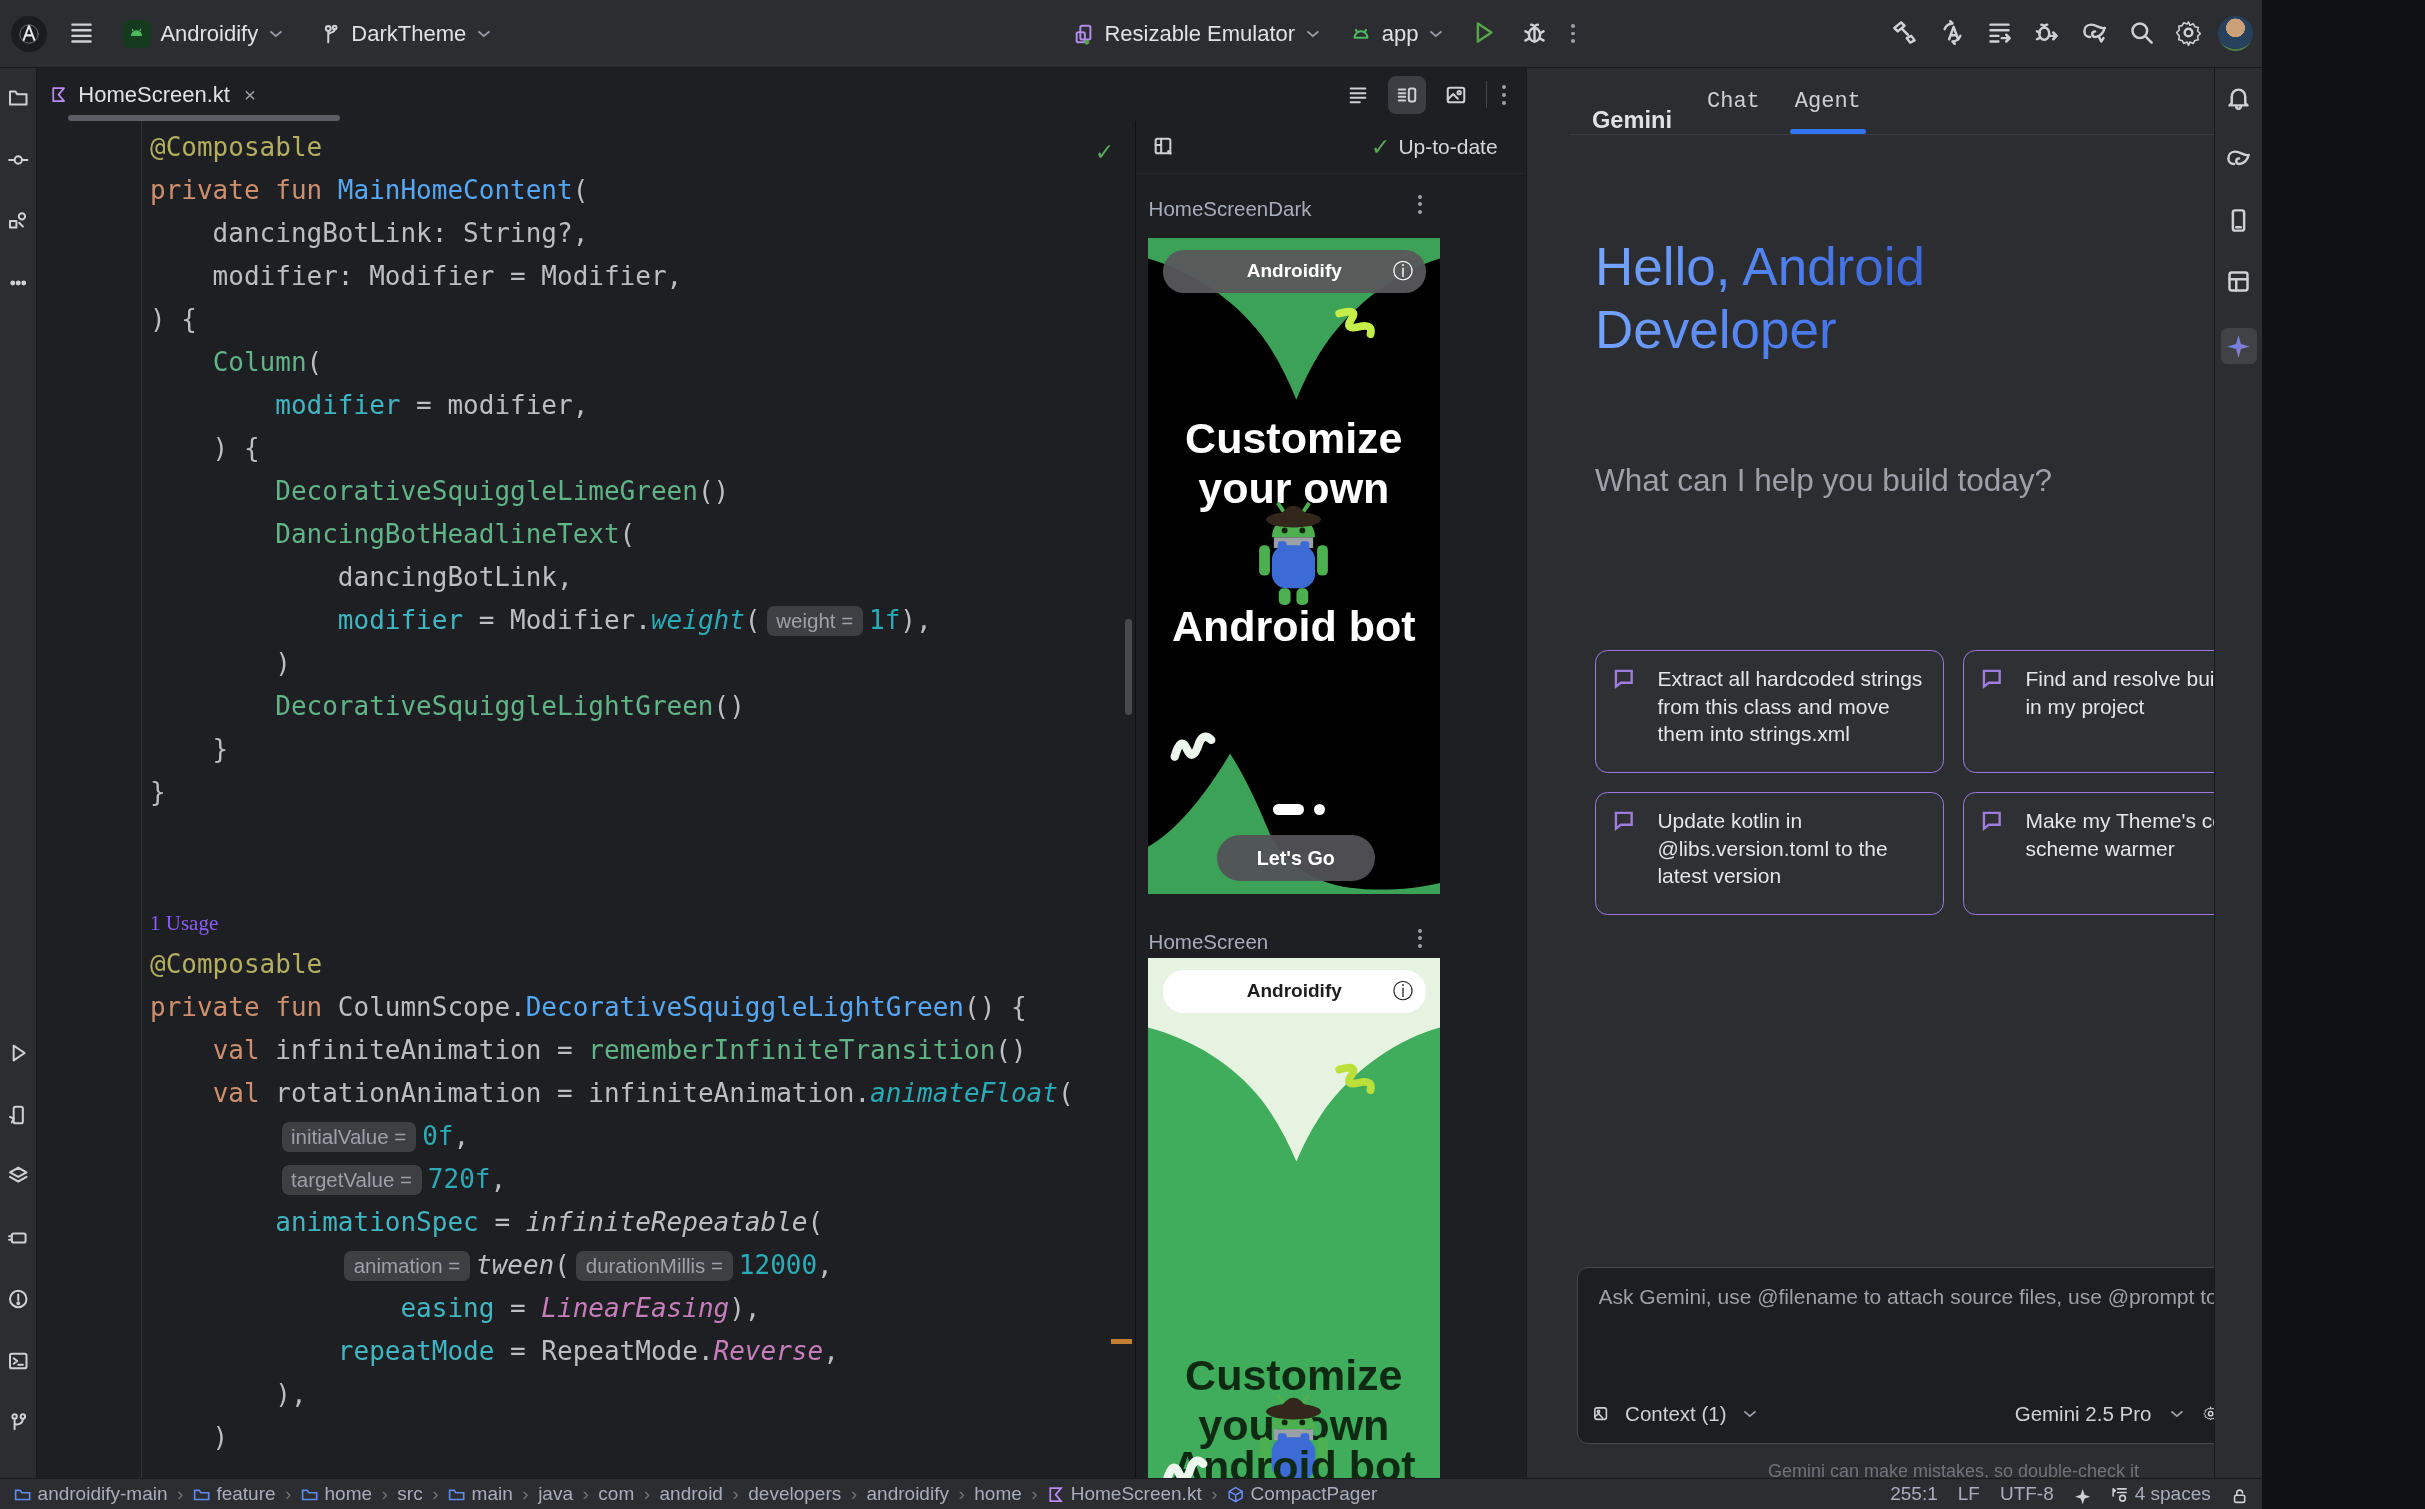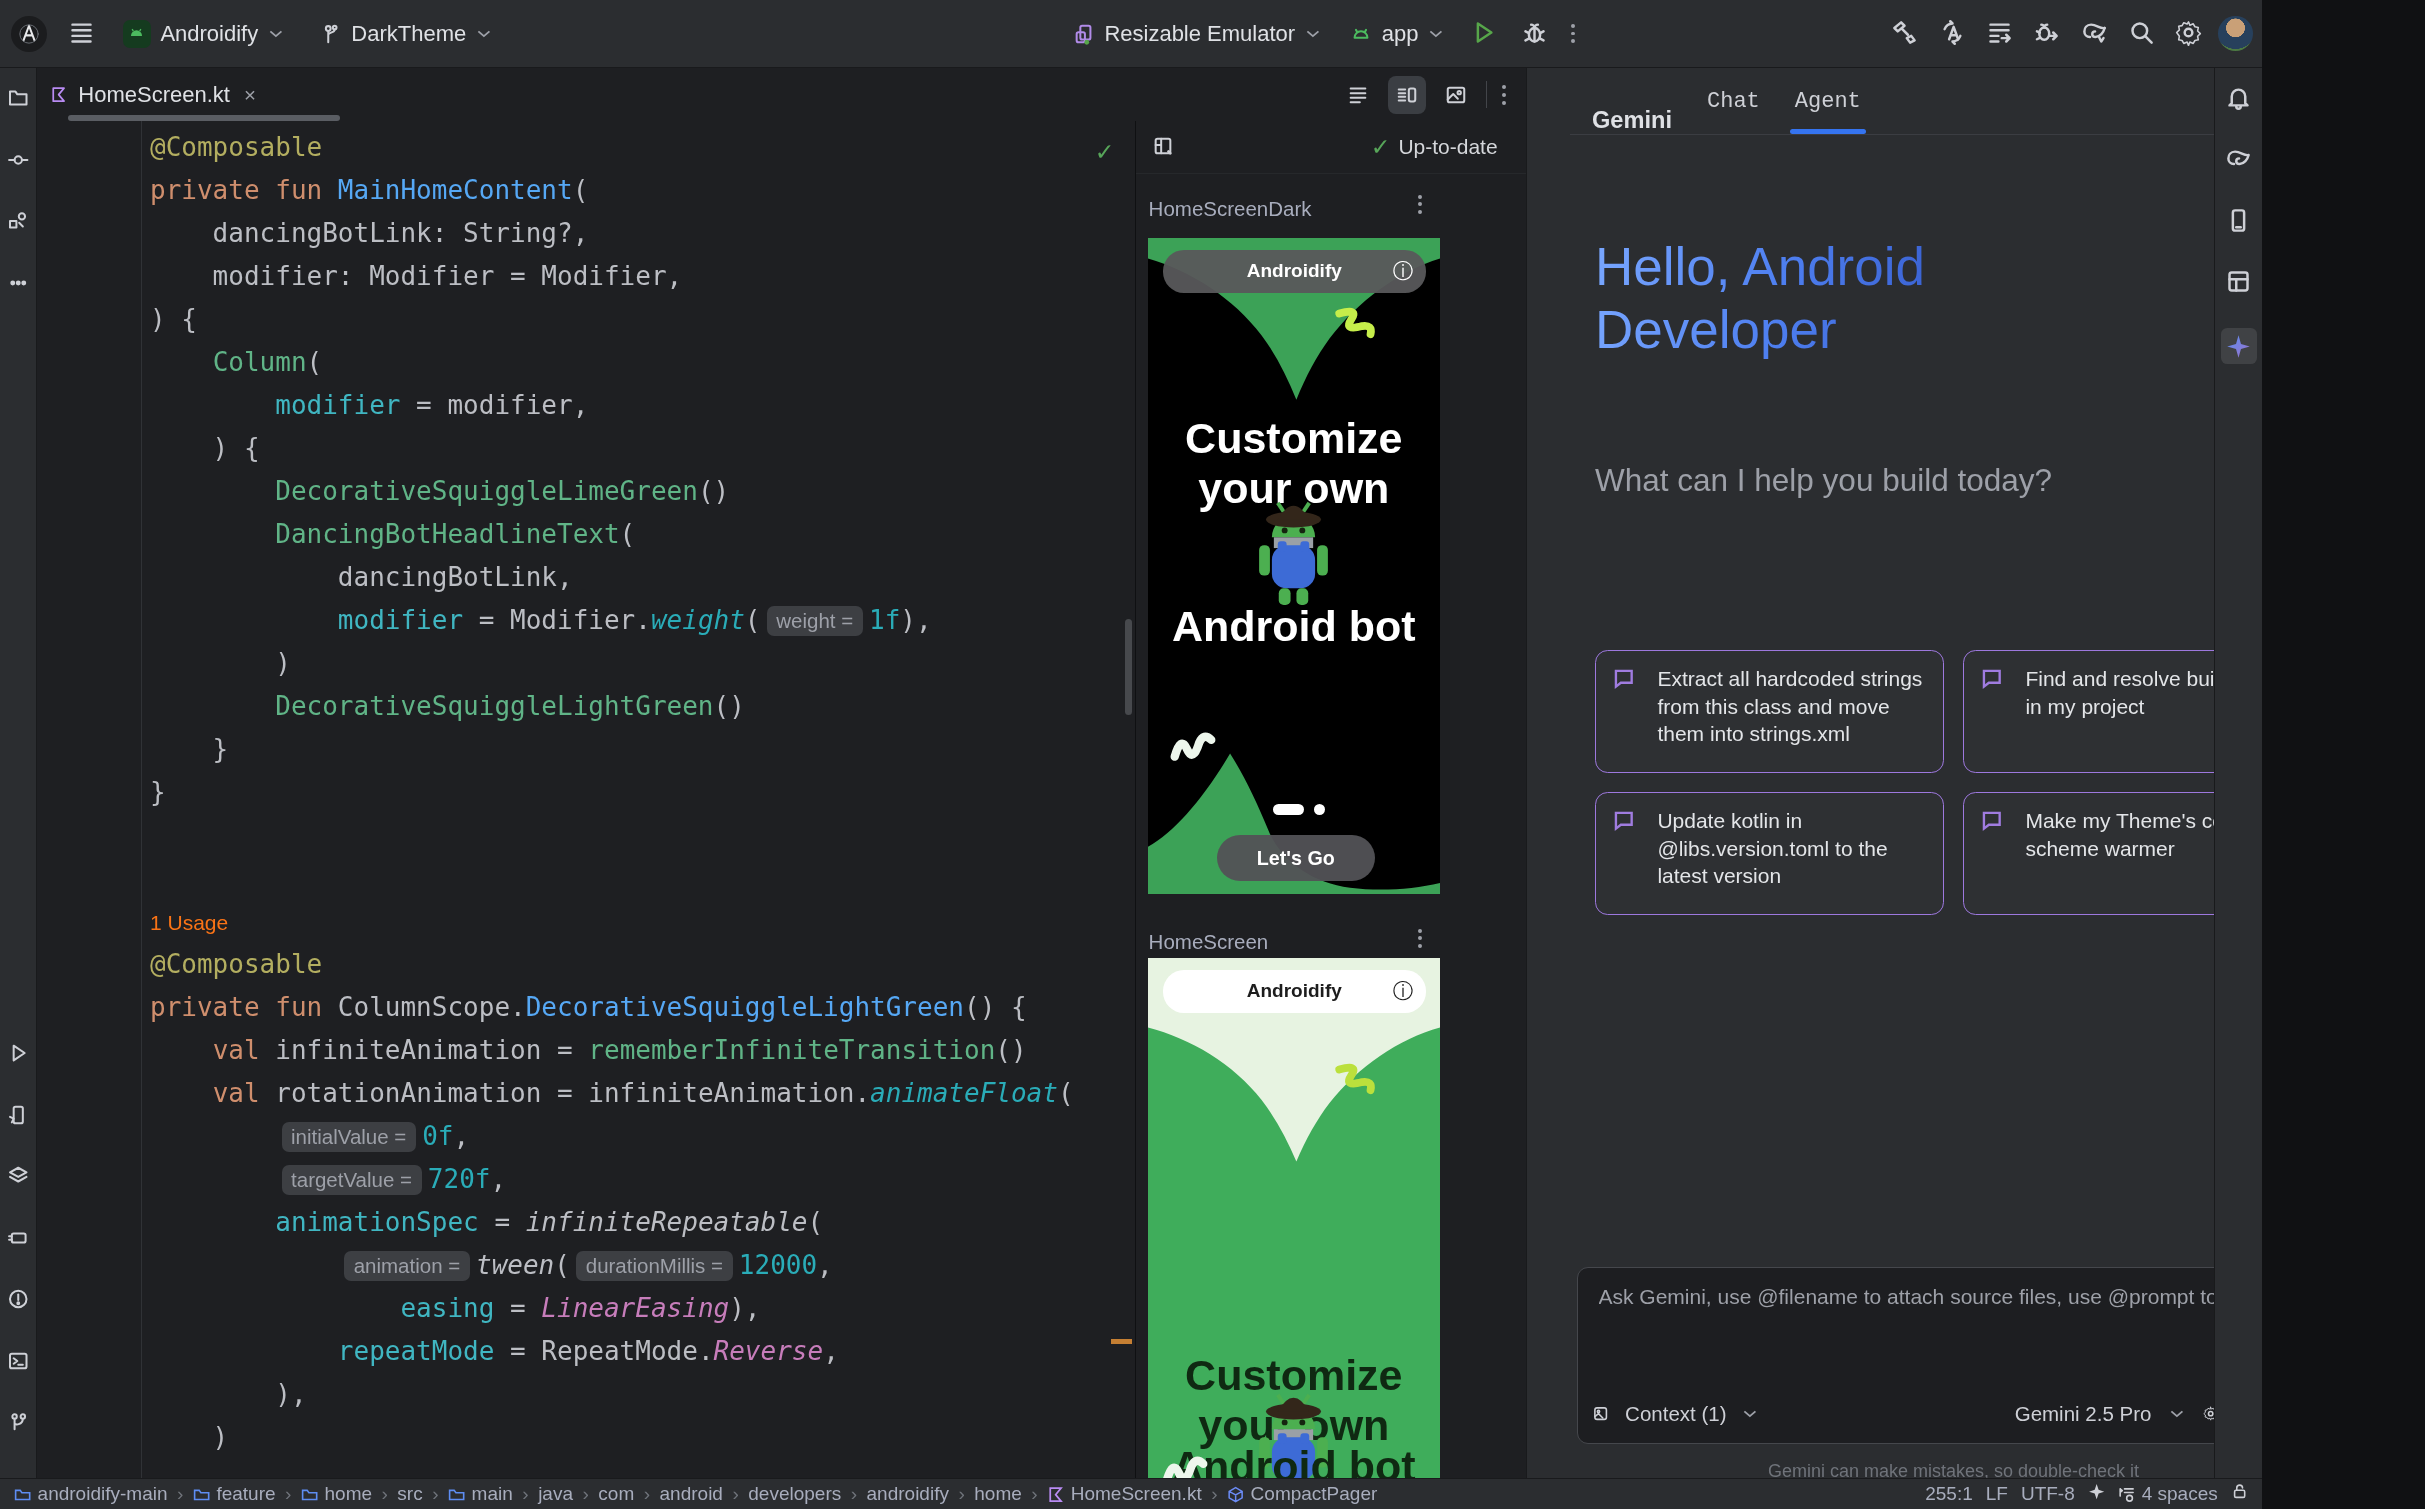--- a/index.html
+++ b/index.html
@@ -48,21 +48,21 @@
   
   .editor{position:absolute;left:36px;top:121px;width:1099px;bottom:31.5px;background:#1E1F22;overflow:hidden;}
   .gutterline{position:absolute;left:105px;top:0;bottom:0;width:0.8px;background:#303236;}
   .code{position:absolute;left:114px;top:4.7px;white-space:pre;font-family:"DejaVu Sans Mono",monospace;
         font-size:26px;line-height:43px;}
   .cl{height:43px;}
   .tk-ann{color:#B3AE60}.tk-kw{color:#CF8E6D}.tk-fn{color:#56A8F5}.tk-call{color:#60B487}
   .tk-named{color:#40B6C2}.tk-num{color:#2AACB8}
   .tk-ext{color:#2AACB8;font-style:italic}.tk-itxt{color:#BCBEC4;font-style:italic}
   .tk-pink{color:#C77DBB;font-style:italic}.tk-txt{color:#BCBEC4}
-  .tk-usage{color:#f97316;font-family:Liberation Sans, sans-serif;font-size:21px;text-align:right;}
+  .tk-usage{color:#8b5cf6;font-family:Liberation Serif, serif;font-size:21px;text-align:right;}
   .tk-hint{display:inline-block;background:#3D3F43;color:#9DA0A8;border-radius:7px;
            font-family:"Liberation Sans",sans-serif;font-size:20.5px;line-height:30px;
            padding:0 9.5px;margin:0 6.3px;vertical-align:middle;}
   .edit-check{position:absolute;right:20.5px;top:17.3px;color:#57A559;font-size:23.6px;}
   .vscroll{position:absolute;right:3.2px;top:498px;width:7px;height:96px;border-radius:3.9px;background:#47494D;}
   .changemark{position:absolute;right:3.2px;top:1218px;width:20.5px;height:4.7px;background:#C57F33;}
 
   
   .preview{position:absolute;left:1135px;top:121px;width:390px;bottom:31.5px;background:#1E1F22;
            border-left:0.8px solid #0F1012;overflow:hidden;}
@@ -113,21 +113,21 @@
            display:flex;align-items:center;justify-content:center;}
   .gm-disc{position:absolute;left:0;right:0;top:1393px;text-align:center;font-size:18px;color:#6F737A;}
 
   
   .statusbar{position:absolute;left:0;right:0;bottom:0;height:31.5px;background:#2B2D30;border-top:0.8px solid #191A1C;
              display:flex;align-items:center;font-size:19px;color:#A8ADBD;z-index:30;}
   .crumbs{display:flex;align-items:center;gap:9.5px;padding-left:14px;white-space:nowrap;}
   .crumb{display:inline-flex;align-items:center;gap:6.3px;}
   .bci{width:17.3px;height:17.3px;flex:none;}
   .bsep{color:#6F737A;font-size:19px;}
-  .sb-right{margin-left:auto;display:flex;align-items:flex-start;gap:13px;padding-right:14px;}
+  .sb-right{margin-left:auto;display:flex;align-items:flex-end;gap:20px;padding-right:14px;}
   .sb-item{display:flex;align-items:center;gap:6.3px;}
 </style>
 </head>
 <body>
 
 <div id="app">
 
   <svg width="0" height="0" style="position:absolute">
     <defs>
       <symbol id="bot" viewBox="0 0 100 112">

